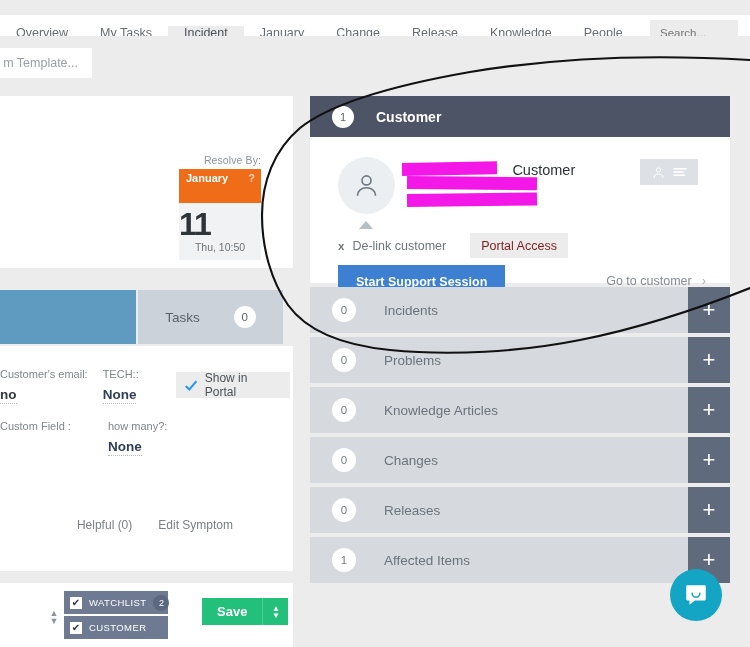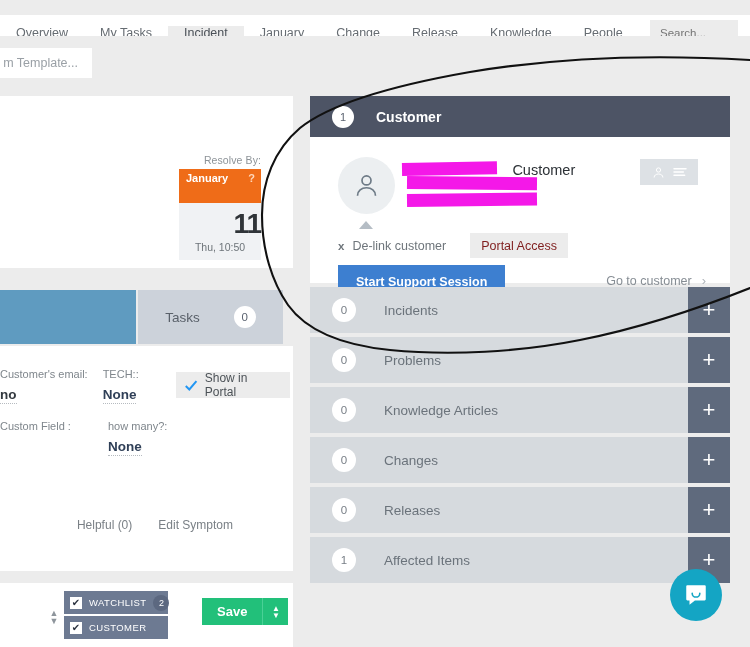--- a/index.html
+++ b/index.html
@@ -58,21 +58,21 @@
     margin-bottom: 3px; letter-spacing: .1px;
   }
   .date-chip { width: 82px; background: #f0f2f4; }
   .date-chip-head {
     background: #ef6c18; height: 34px; display: flex; align-items: center;
     justify-content: space-between; padding: 0 6px 16px 7px;
   }
   .date-chip-month { font-size: 11px; color: #fff; font-weight: bold; }
   .date-chip-q { font-size: 11px; color: #ffd7bb; font-weight: bold; }
   .date-chip-day {
-    font-size: 28px; color: #2f3438; text-align: right;
+    font-size: 32px; color: #2f3438; text-align: left;
     font-weight: bold; line-height: 34px; padding-top: 4px;
     letter-spacing: -1px;
   }
   .date-chip-time {
     font-size: 10.5px; color: #6d7479; text-align: center;
     padding-bottom: 7px;
   }
 
   .tabstrip {
     position: absolute; left: -12px; top: 290px; width: 305px; height: 56px;

